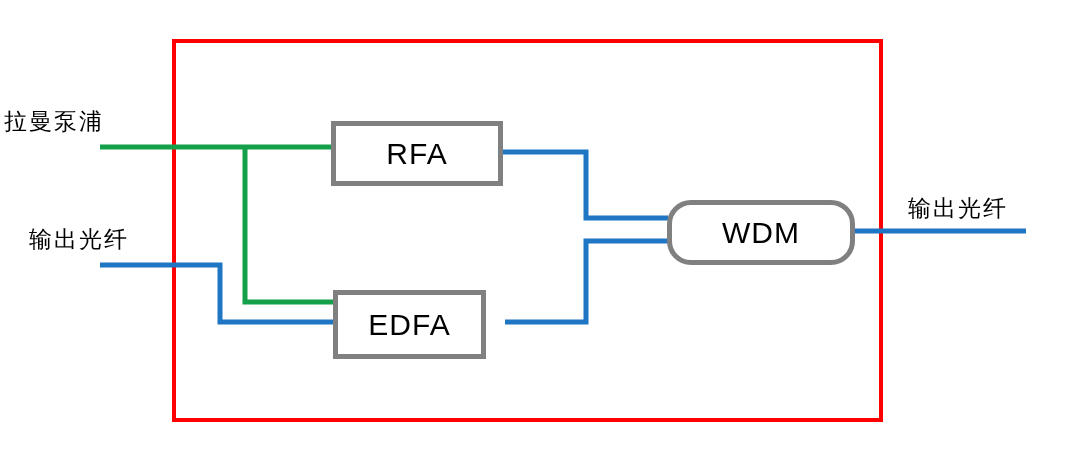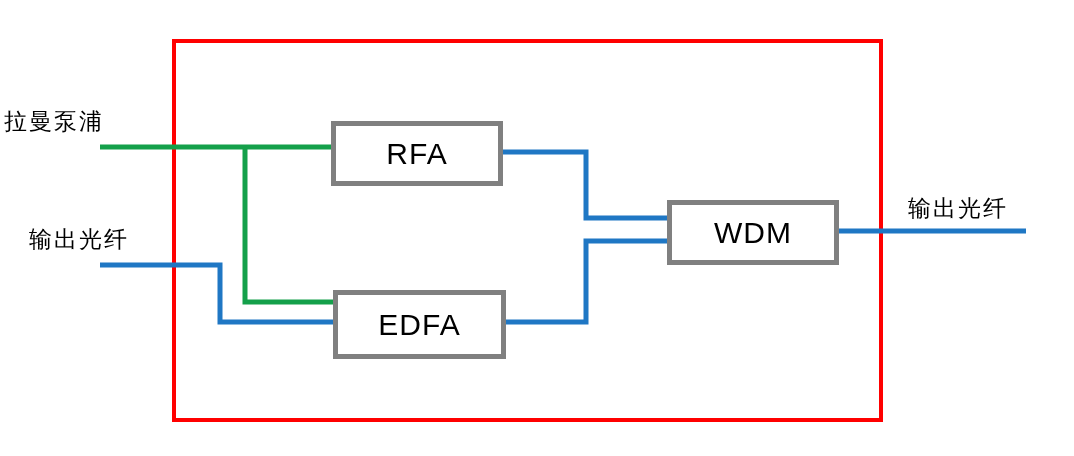--- a/index.html
+++ b/index.html
@@ -41,22 +41,22 @@
     position: absolute;
     color: #000000;
     font-family: "DejaVu Serif", "Liberation Serif", serif;
     font-size: 23px;
     line-height: 1;
     white-space: nowrap;
     letter-spacing: 2px;
     z-index: 4;
   }
   #blk-rfa  { left: 331px; top: 121px; width: 172px; height: 65px; text-align: right; }
-  #blk-edfa { left: 333px; top: 290px; width: 173px; height: 69px; }
-  #blk-wdm  { left: 667px; top: 200px; width: 172px; height: 65px; }
+  #blk-edfa { left: 333px; top: 290px; width: 153px; height: 69px; }
+  #blk-wdm  { left: 667px; top: 200px; width: 188px; height: 65px; border-radius: 24px; }
 
   #lbl-power  { left: 4px;   top: 110px; }
   #lbl-input  { left: 29px;  top: 228px; }
   #lbl-raman  { left: 358px; top: 81px;  }
   #lbl-output { left: 908px; top: 197px; text-align: right; }
 </style>
 </head>
 <body>
 
 <div id="canvas">

